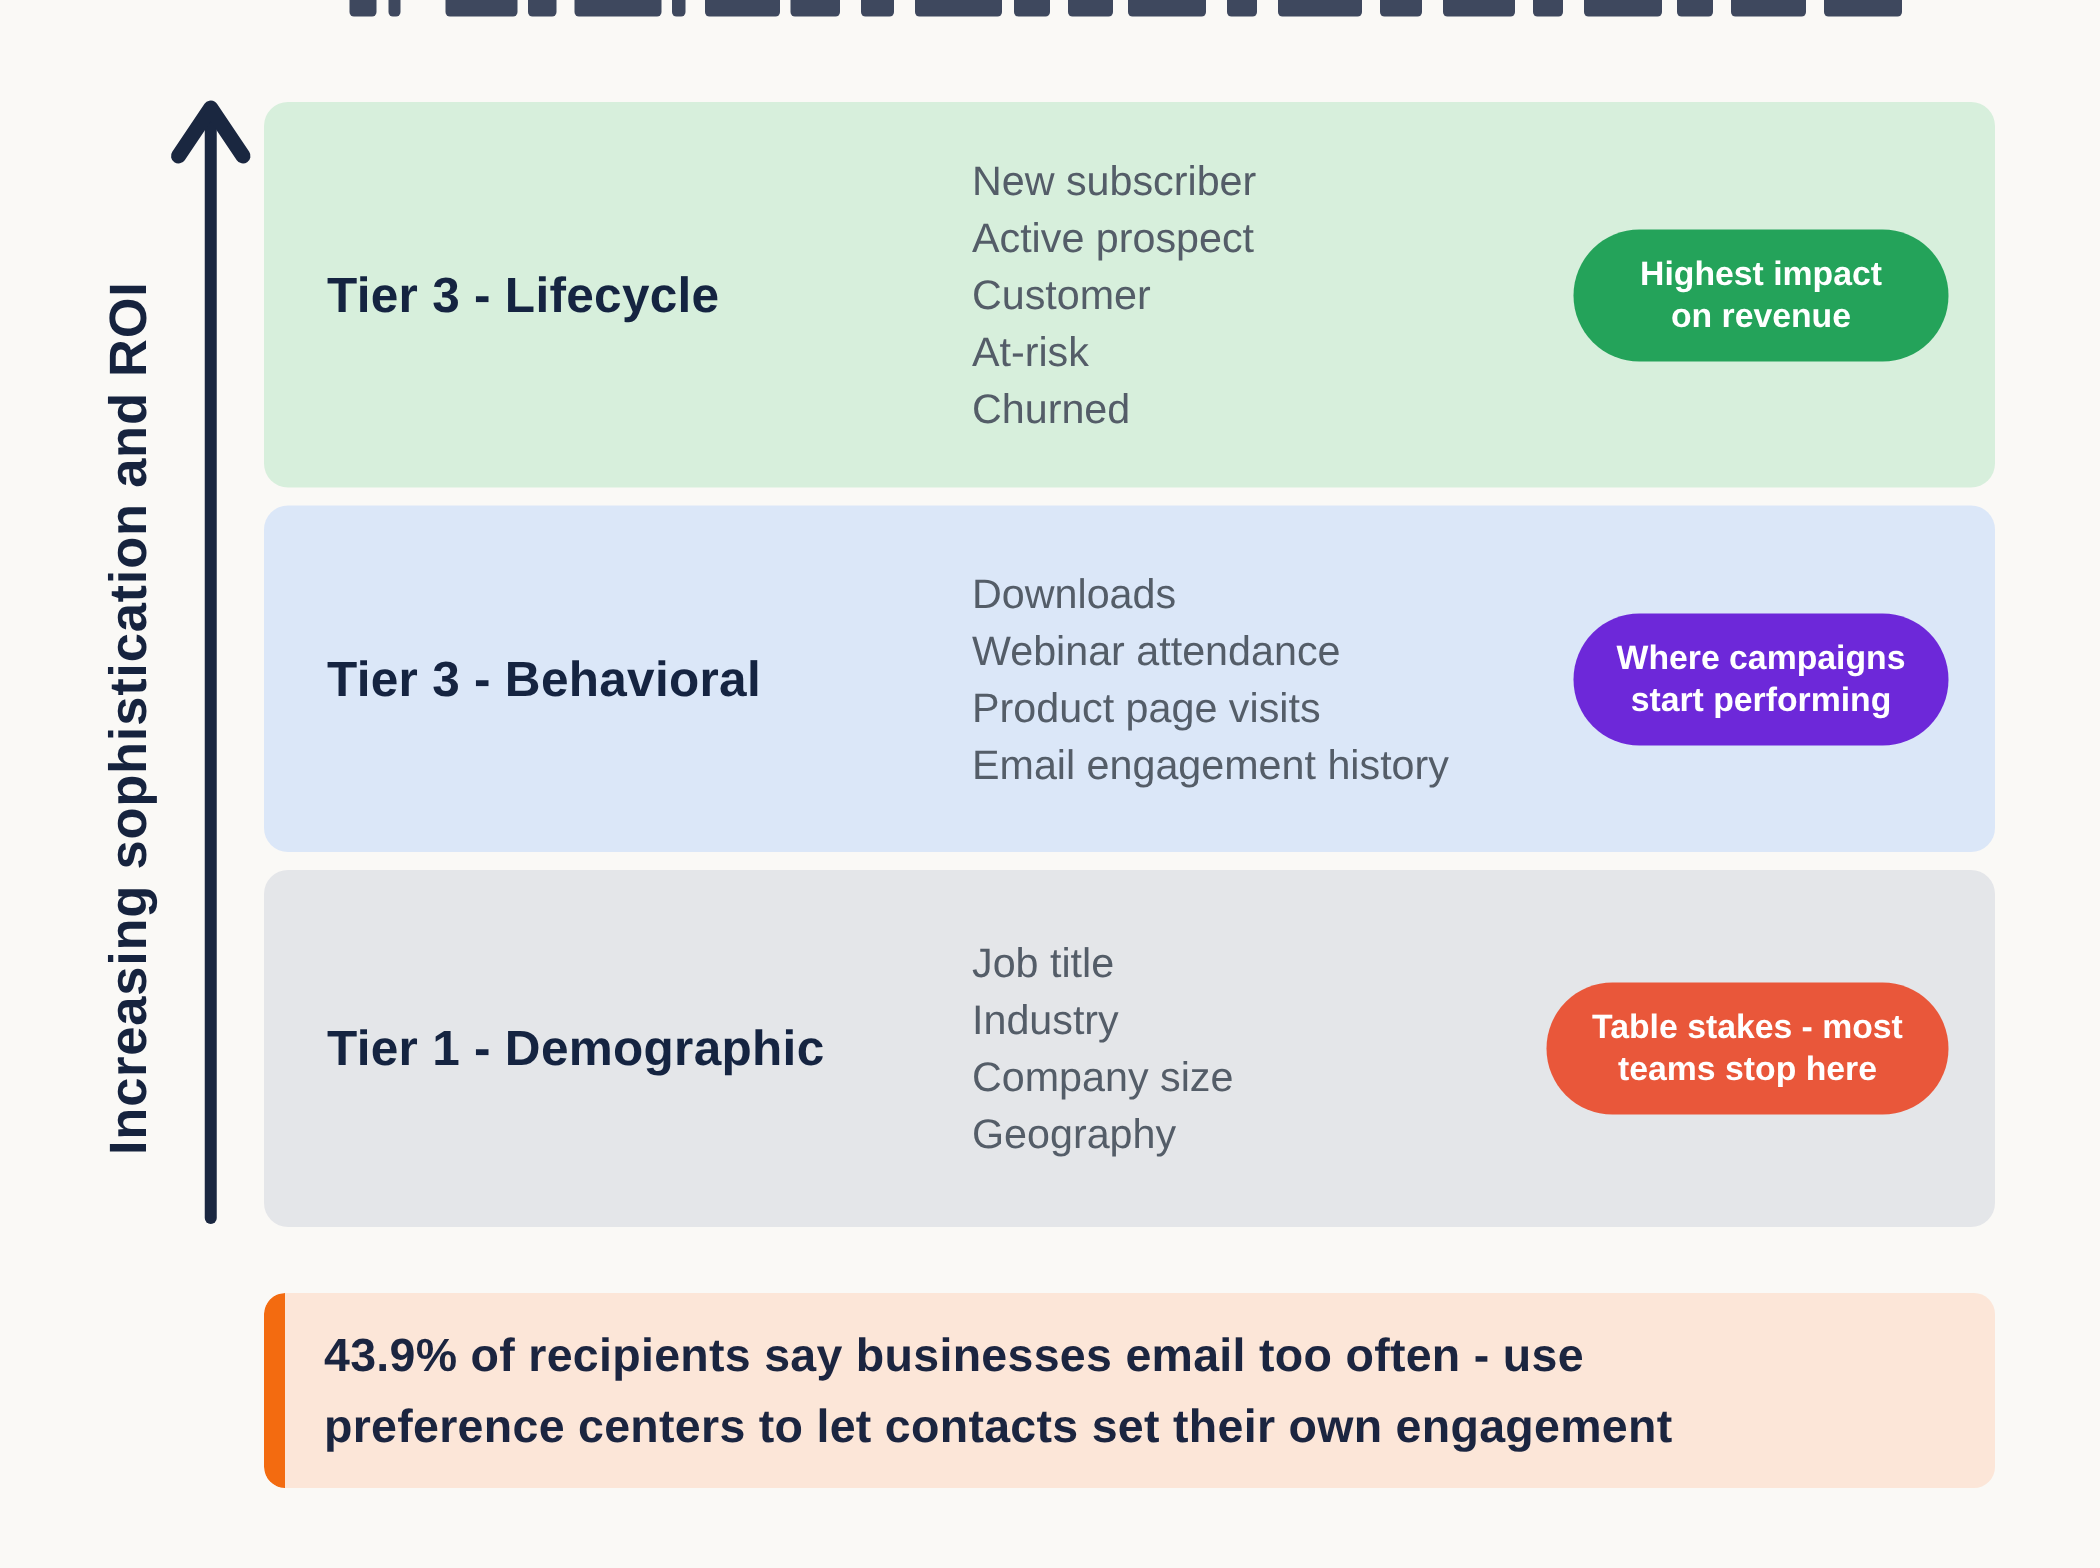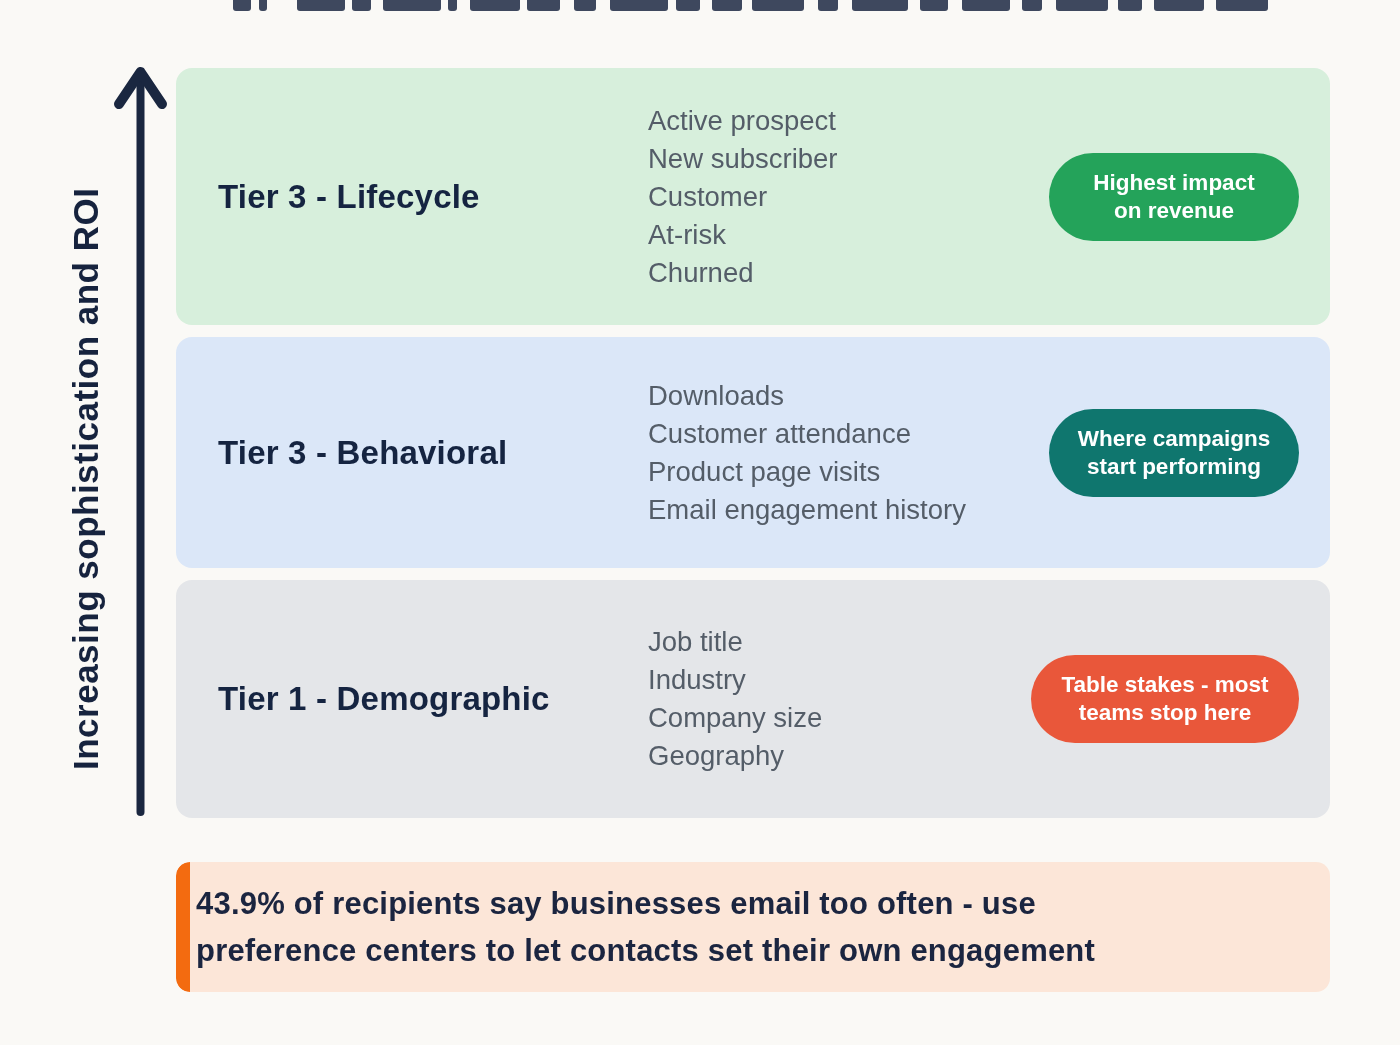--- a/index.html
+++ b/index.html
@@ -60,21 +60,21 @@
   .callout {
     position: absolute; left: 176px; top: 862px; width: 1154px; height: 130px;
     background: #fce6d8; border-radius: 14px; overflow: hidden;
     display: flex; align-items: center;
   }
   .callout-bar {
     position: absolute; left: 0; top: 0; bottom: 0; width: 14px;
     background: #f36b10; border-radius: 14px 0 0 14px;
   }
   .callout-text {
-    padding-left: 20px;
+    padding-left: 40px;
     font-size: 31px; line-height: 47px; font-weight: 600; color: #1b2540;
     letter-spacing: .2px;
   }
 </style>
 </head>
 <body>
 
 <div class="stage">
 
   <div class="top-artifacts">
@@ -107,41 +107,41 @@
   <svg class="arrow-svg" width="62" height="760" viewBox="0 0 62 760">
     <line x1="30.5" y1="18" x2="30.5" y2="750" stroke="#1a2740" stroke-width="8" stroke-linecap="round"></line>
     <polyline points="9,42 30.5,10 52,42" fill="none" stroke="#1a2740" stroke-width="10" stroke-linecap="round" stroke-linejoin="round"></polyline>
   </svg>
 
   <div class="tiers">
 
     <section class="tier-row t3" style="background: rgb(215, 239, 220);">
       <h2 class="tier-title">Tier 3 - Lifecycle</h2>
       <ul class="tier-items">
+        <li>New subscriber</li>
         <li>Active prospect</li>
-        <li>New subscriber</li>
         <li>Customer</li>
         <li>At-risk</li>
         <li>Churned</li>
       </ul>
       <div class="badge" style="background: rgb(36, 163, 90); text-align: right;">
         <span>Highest impact</span>
         <span>on revenue</span>
       </div>
     </section>
 
     <section class="tier-row t2" style="background: rgb(219, 231, 248);">
       <h2 class="tier-title">Tier 3 - Behavioral</h2>
       <ul class="tier-items">
         <li>Downloads</li>
-        <li>Customer attendance</li>
+        <li>Webinar attendance</li>
         <li>Product page visits</li>
         <li>Email engagement history</li>
       </ul>
-      <div class="badge" style="background: #0f766e;">
+      <div class="badge" style="background: #6d28d9;">
         <span>Where campaigns</span>
         <span>start performing</span>
       </div>
     </section>
 
     <section class="tier-row t1" style="background: rgb(228, 230, 233);">
       <h2 class="tier-title">Tier 1 - Demographic</h2>
       <ul class="tier-items">
         <li>Job title</li>
         <li>Industry</li>

